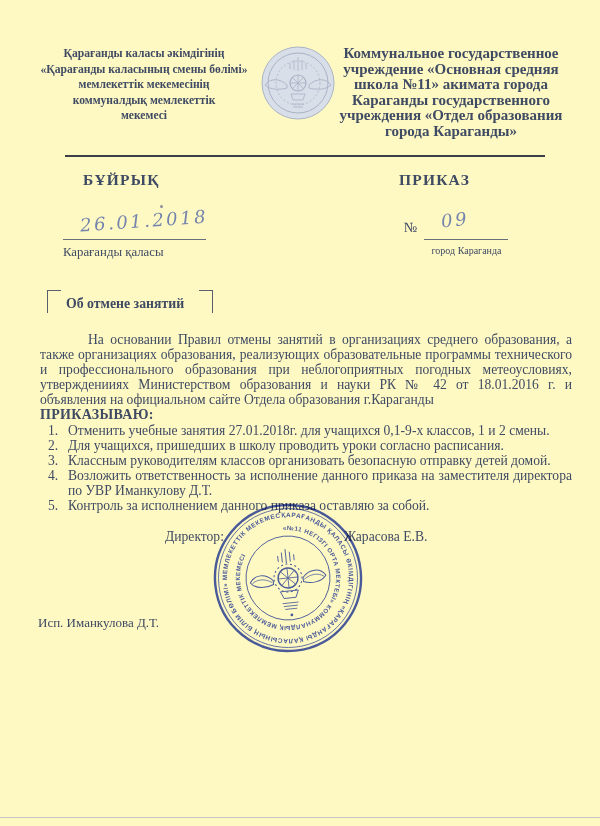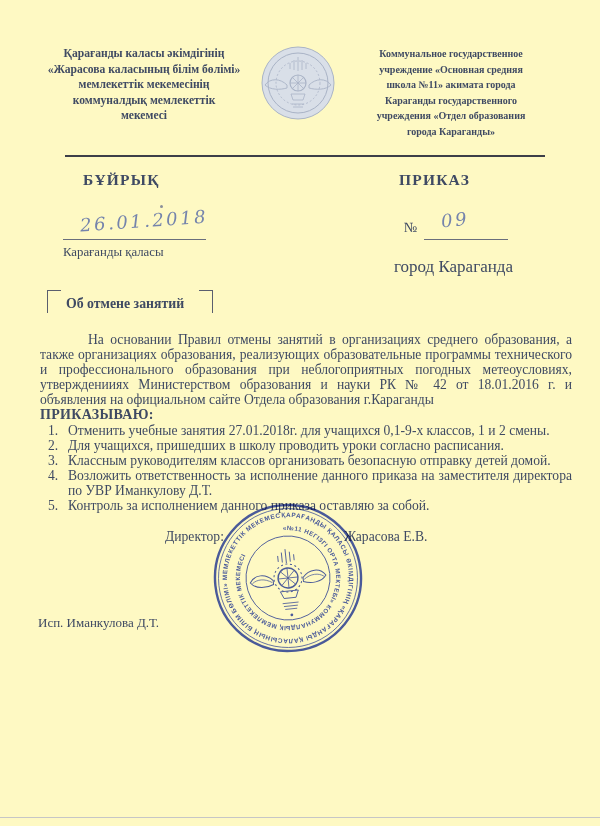--- a/index.html
+++ b/index.html
@@ -16,38 +16,38 @@
     position:relative;width:600px;height:826px;background:#fef9c3;
     overflow:hidden;color:var(--ink);
   }
   
   .hdr-left{
     position:absolute;left:30px;top:46px;width:228px;
     text-align:center;font-weight:bold;font-size:11.6px;line-height:15.6px;
   }
   .hdr-right{
     position:absolute;left:334px;top:46px;width:234px;
-    text-align:center;font-weight:bold;font-size:10px;line-height:15.6px;
+    text-align:center;font-weight:bold;font-size:15px;line-height:15.6px;
   }
   .emblem-box{position:absolute;left:260px;top:45px;width:76px;height:76px;filter:blur(.3px)}
   .hrule{position:absolute;left:65px;top:155px;width:480px;height:2px;background:var(--rule)}
   .title-kk{position:absolute;left:83px;top:171px;font-weight:bold;font-size:15.5px;letter-spacing:1.2px}
   .title-ru{position:absolute;left:399px;top:171px;font-weight:bold;font-size:15.5px;letter-spacing:1.2px}
   
   .hand{
     font-family:"DejaVu Serif",serif;font-style:italic;
     color:var(--hand-ink);letter-spacing:2.5px;font-size:18px;
   }
   .hand-date{position:absolute;left:80px;top:210px;transform:rotate(-4deg)}
   .date-underline{position:absolute;left:63px;top:239px;width:143px;height:1px;background:#6a6f7c}
   .city-kk{position:absolute;left:63px;top:245px;width:143px;font-size:12.8px}
   .num-sign{position:absolute;left:404px;top:220px;font-size:14px}
   .hand-num{position:absolute;left:441px;top:209px;transform:rotate(-6deg)}
   .num-underline{position:absolute;left:424px;top:239px;width:84px;height:1px;background:#6a6f7c}
-  .city-ru{position:absolute;left:394px;top:257px;width:145px;font-size:17px}
+  .city-ru{position:absolute;left:394px;top:245px;width:145px;text-align:center;font-size:10px}
   
   .subject-wrap{position:absolute;left:49px;top:290px;width:160px;height:26px}
   .corner{position:absolute;top:0;width:14px;height:23px;border-top:1.5px solid #5a5f6e}
   .corner-l{left:-2px;border-left:1.5px solid #5a5f6e}
   .corner-r{right:-4px;border-right:1.5px solid #5a5f6e}
   .subject-title{position:absolute;left:17px;top:6px;font-weight:bold;font-size:13.8px;white-space:nowrap}
   
   .doc-body{position:absolute;left:40px;top:332px;width:532px;font-size:13.6px;line-height:15px}
   .para{text-align:justify;text-indent:48px}
   .decree{font-weight:bold;font-size:14px;letter-spacing:.3px}
@@ -73,21 +73,21 @@
   .scan-bottom{position:absolute;left:0;top:817px;width:600px;height:1px;background:#c6c6c6}
   .scan-dot{position:absolute;left:160px;top:205px;width:3px;height:3px;border-radius:50%;background:#8b8f9a}
 </style>
 </head>
 <body>
 
 <div class="page">
 
   <div class="hdr-left">
     <div>Қарағанды каласы әкімдігінің</div>
-    <div>«Жарасова каласының білім бөлімі»</div>
+    <div>«Қарағанды каласының смены бөлімі»</div>
     <div>мемлекеттік мекемесінің</div>
     <div>коммуналдық мемлекеттік</div>
     <div>мекемесі</div>
   </div>
 
   <div class="emblem-box">
     <svg width="76" height="76" viewBox="-38 -38 76 76">
       <circle class="emb-f" r="36" stroke-width="1"></circle>
       <circle class="emb" r="30" stroke-width="1"></circle>
       <circle class="emb" r="22" stroke-width=".8" stroke-dasharray="2 2"></circle>

